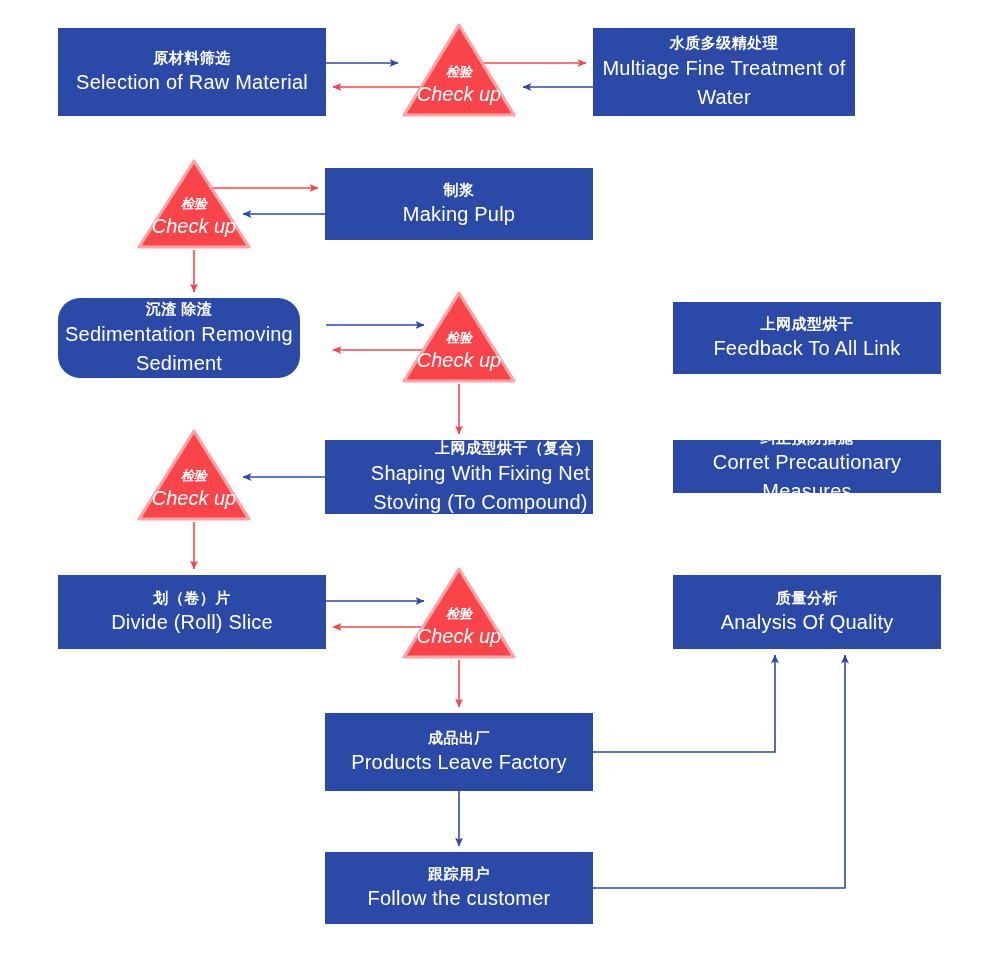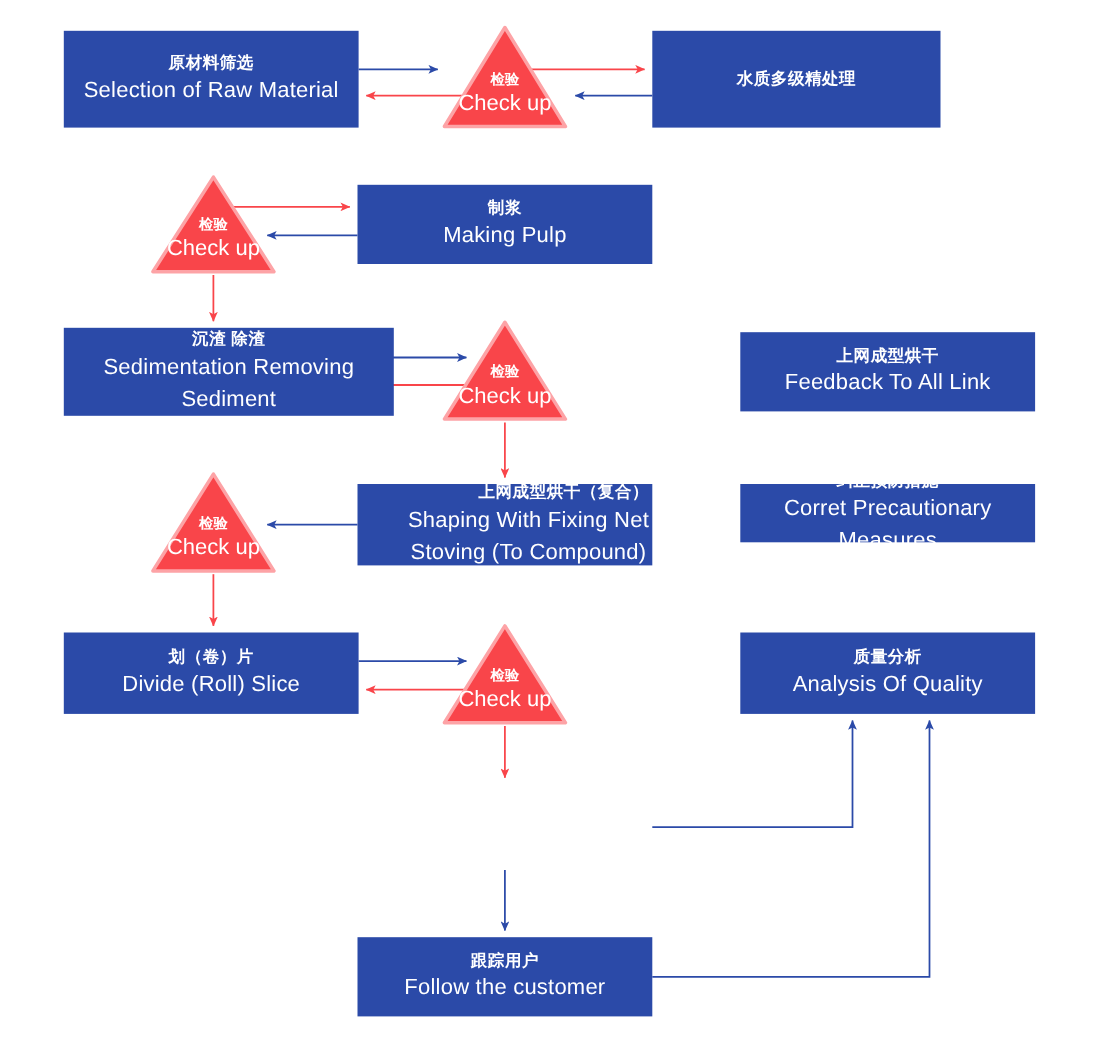--- a/index.html
+++ b/index.html
@@ -55,20 +55,21 @@
     overflow: visible;
   }
   .tri .tlabel {
     position: relative;
     z-index: 2;
     color: #ffffff;
     text-align: center;
     line-height: 1.3;
     padding-bottom: 9px;
     pointer-events: none;
+    font-style: italic;
   }
   .tri .tlabel .cn {
     font-size: 13px;
     font-weight: bold;
     display: block;
   }
   .tri .tlabel .en {
     font-size: 20px;
     display: block;
   }
@@ -127,28 +128,29 @@
     <path d="M593,888 L845,888 L845,655" fill="none" stroke="#2b4aa8" stroke-width="1.6" marker-end="url(#ahb)"></path>
   </svg>
 
   <div class="box" style="left:58px; top:28px; width:268px; height:88px;">
     <span class="cn">原材料筛选</span>
     <span class="en">Selection of Raw Material</span>
   </div>
 
   <div class="box" style="left:593px; top:28px; width:262px; height:88px;">
     <span class="cn">水质多级精处理</span>
+    <span class="en">Multiage Fine Treatment of Water</span>
   </div>
 
   <div class="box" style="left:325px; top:168px; width:268px; height:72px;">
     <span class="cn">制浆</span>
     <span class="en">Making Pulp</span>
   </div>
 
-  <div class="box" style="left:58px; top:298px; width:300px; height:80px;">
+  <div class="box" style="left:58px; top:298px; width:242px; height:80px;border-radius:22px;">
     <span class="cn">沉渣 除渣</span>
     <span class="en">Sedimentation Removing Sediment</span>
   </div>
 
   <div class="box" style="left:673px; top:302px; width:268px; height:72px;">
     <span class="cn">上网成型烘干</span>
     <span class="en">Feedback To All Link</span>
   </div>
 
   <div class="box" style="left:325px; top:440px; width:268px; height:74px;align-items:flex-end;">
@@ -165,20 +167,24 @@
   <div class="box" style="left:58px; top:575px; width:268px; height:74px;">
     <span class="cn">划（卷）片</span>
     <span class="en">Divide (Roll) Slice</span>
   </div>
 
   <div class="box" style="left:673px; top:575px; width:268px; height:74px;">
     <span class="cn">质量分析</span>
     <span class="en">Analysis Of Quality</span>
   </div>
 
+  <div class="box" style="left:325px; top:713px; width:268px; height:78px;">
+    <span class="cn">成品出厂</span>
+    <span class="en">Products Leave Factory</span>
+  </div>
 
   <div class="box" style="left:325px; top:852px; width:268px; height:72px;">
     <span class="cn">跟踪用户</span>
     <span class="en">Follow the customer</span>
   </div>
 
   <div class="tri" style="left:403px; top:24px; width:112px; height:92px;">
     <svg viewBox="0 0 112 92" preserveAspectRatio="none">
       <polygon points="56,1 111,91 1,91" fill="#f9454a" stroke="#fda3a6" stroke-width="3.2" stroke-linejoin="round"></polygon>
     </svg>

